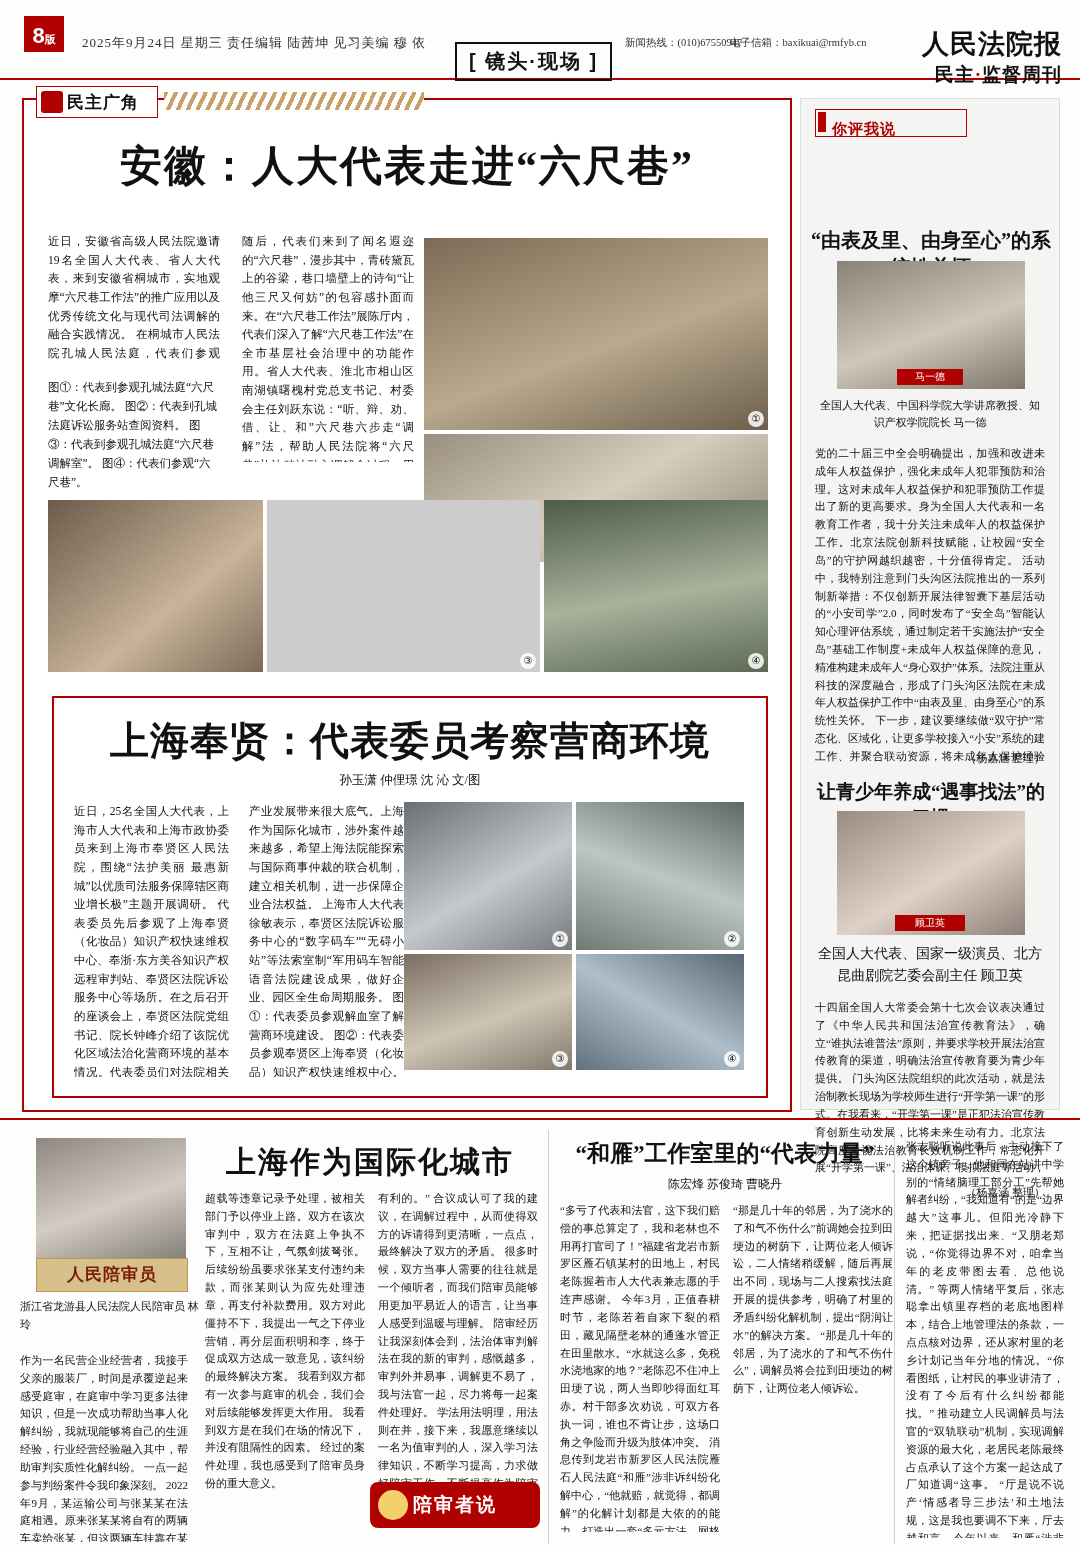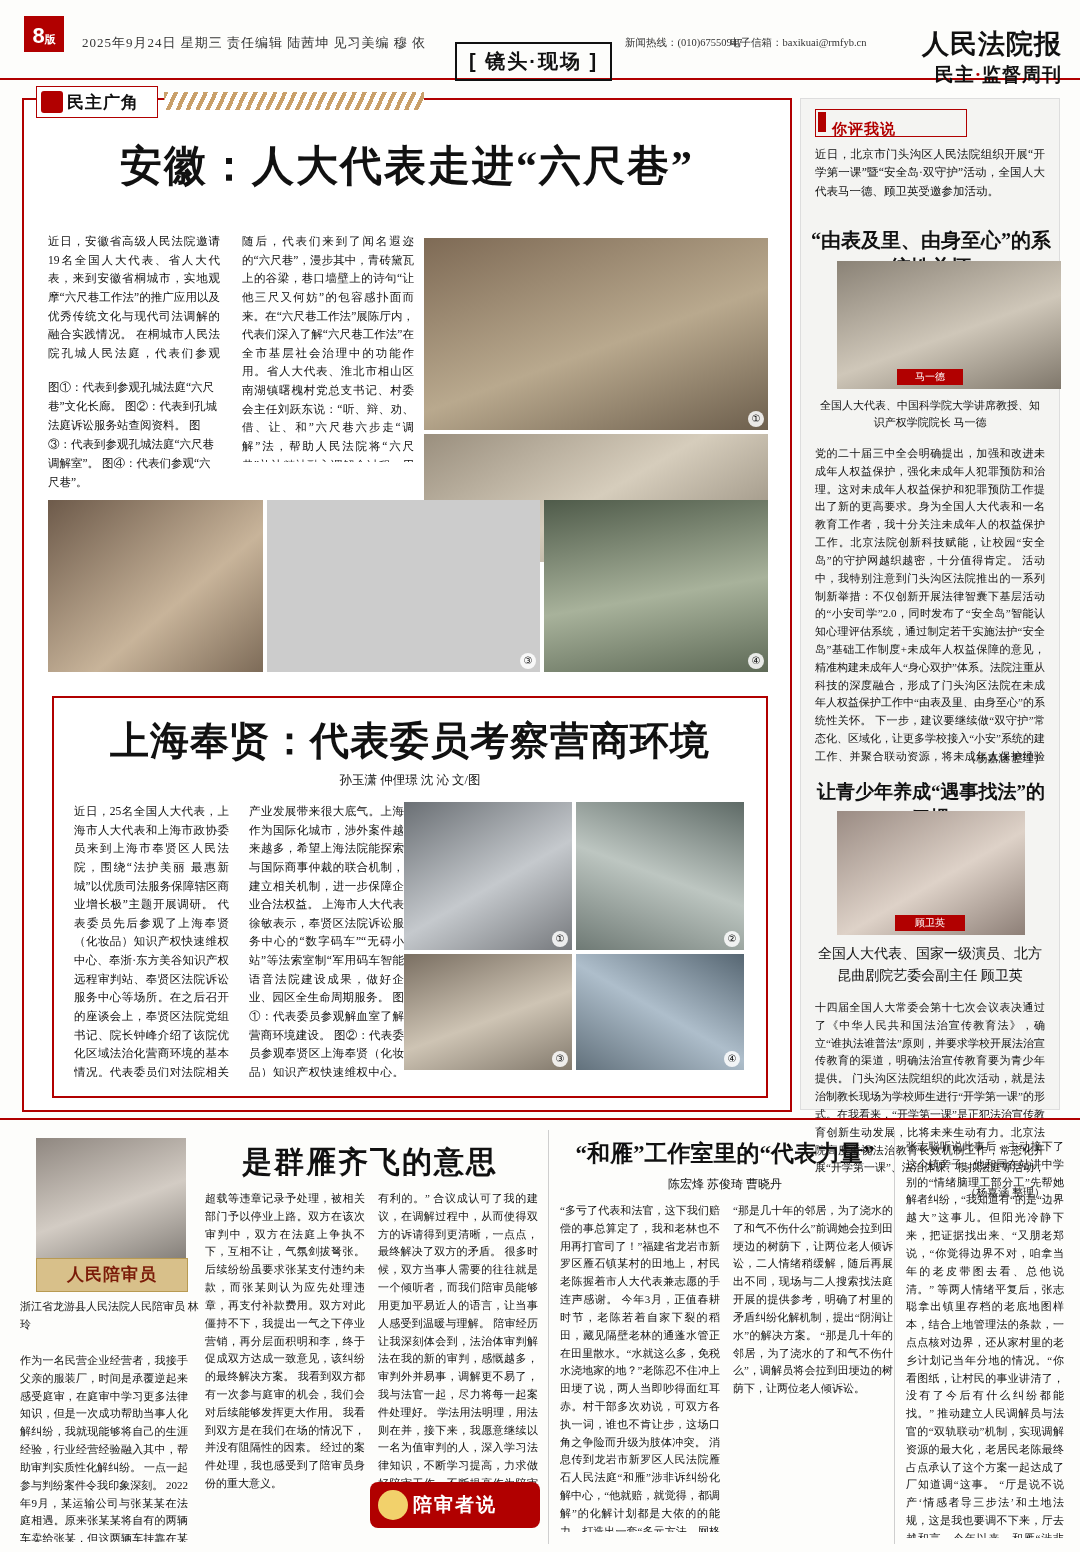--- a/index.html
+++ b/index.html
@@ -170,23 +170,22 @@
           <div class="num">④</div>
         </div>
     </div>
   </div>
 
   <div class="rightcol">
     <div class="r-badge">
       <div class="bar"></div>
       <div class="t">你评我说</div>
     </div>
-    <div class="r-lead">近日，北京市门头沟区人民法院组织开展“开学第一课”暨“安全岛·双守护”活动，全国人大代表马一德、顾卫英受邀参加活动。</div>
     <div class="r-h1">“由表及里、由身至心”的系统性关怀</div>
-    <div class="r-portrait" style="background:linear-gradient(160deg,#8a8276,#cfc7b9 55%,#7f776b);position:absolute;padding-left:36px;">
+    <div class="r-portrait" style="background:linear-gradient(160deg,#8a8276,#cfc7b9 55%,#7f776b);position:absolute;">
       <div style="position:absolute;left:60px;bottom:4px;width:66px;height:16px;background:#b10000;color:#fff;font-size:10px;text-align:center;line-height:16px;">马一德</div>
     </div>
     <div class="r-cap1">全国人大代表、中国科学院大学讲席教授、知识产权学院院长  马一德</div>
     <div class="r-body1" style="height:320px;overflow:hidden">党的二十届三中全会明确提出，加强和改进未成年人权益保护，强化未成年人犯罪预防和治理。这对未成年人权益保护和犯罪预防工作提出了新的更高要求。身为全国人大代表和一名教育工作者，我十分关注未成年人的权益保护工作。北京法院创新科技赋能，让校园“安全岛”的守护网越织越密，十分值得肯定。
 活动中，我特别注意到门头沟区法院推出的一系列制新举措：不仅创新开展法律智囊下基层活动的“小安司学”2.0，同时发布了“安全岛”智能认知心理评估系统，通过制定若干实施法护“安全岛”基础工作制度+未成年人权益保障的意见，精准构建未成年人“身心双护”体系。法院注重从科技的深度融合，形成了门头沟区法院在未成年人权益保护工作中“由表及里、由身至心”的系统性关怀。
 下一步，建议要继续做“双守护”常态化、区域化，让更多学校接入“小安”系统的建工作、并聚合联动资源，将未成年人保护经验延伸到课堂、宿舍和社区。
 同步导地一同步推进未成年人犯罪预防工作，努力为未成年人健康成长保驾护航。</div>
     <div class="sig" style="left:14px;top:652px;width:230px;">（杨嘉涵  整理）</div>
 
     <div class="r-h2">让青少年养成“遇事找法”的习惯</div>
@@ -200,21 +199,21 @@
     <div class="sig" style="left:14px;top:1086px;width:230px;">（杨嘉涵  整理）</div>
   </div>
 
   <div class="bottom">
     <div class="b-portrait" style="background:linear-gradient(160deg,#8f8780,#d3ccc4 55%,#85807a);"></div>
     <div class="b-plate">
       <div class="t">人民陪审员</div>
     </div>
     <div class="b-cap">浙江省龙游县人民法院人民陪审员  林  玲</div>
 
-    <div class="b-h1">是群雁齐飞的意思</div>
+    <div class="b-h1">上海作为国际化城市</div>
 
     <div class="b-col" style="left:20px;top:232px;width:168px;height:190px;overflow:hidden">作为一名民营企业经营者，我接手父亲的服装厂，时间是承覆逆起来感受庭审，在庭审中学习更多法律知识，但是一次成功帮助当事人化解纠纷，我就现能够将自己的生涯经验，行业经营经验融入其中，帮助审判实质性化解纠纷。
 一点一起参与判纷案件令我印象深刻。
 2022年9月，某运输公司与张某某在法庭相遇。原来张某某将自有的两辆车卖给张某，但这两辆车挂靠在某运输公司名下，有多条</div>
     <div class="b-col" style="left:205px;top:70px;width:160px;height:340px;overflow:hidden">超载等违章记录予处理，被相关部门予以停业上路。双方在该次审判中，双方在法庭上争执不下，互相不让，气氛剑拔弩张。后续纷纷虽要求张某支付违约未款，而张某则认为应先处理违章，再支付补款费用。双方对此僵持不下，我提出一气之下停业营销，再分层面积明和李，终于促成双方达成一致意见，该纠纷的最终解决方案。
 我看到双方都有一次参与庭审的机会，我们会对后续能够发挥更大作用。
 我看到双方是在我们在场的情况下，并没有阻隔性的因素。
 经过的案件处理，我也感受到了陪审员身份的重大意义。</div>
     <div class="b-col" style="left:378px;top:70px;width:160px;height:300px;overflow:hidden">有利的。”
 合议成认可了我的建议，在调解过程中，从而使得双方的诉请得到更清晰，一点点，最终解决了双方的矛盾。

